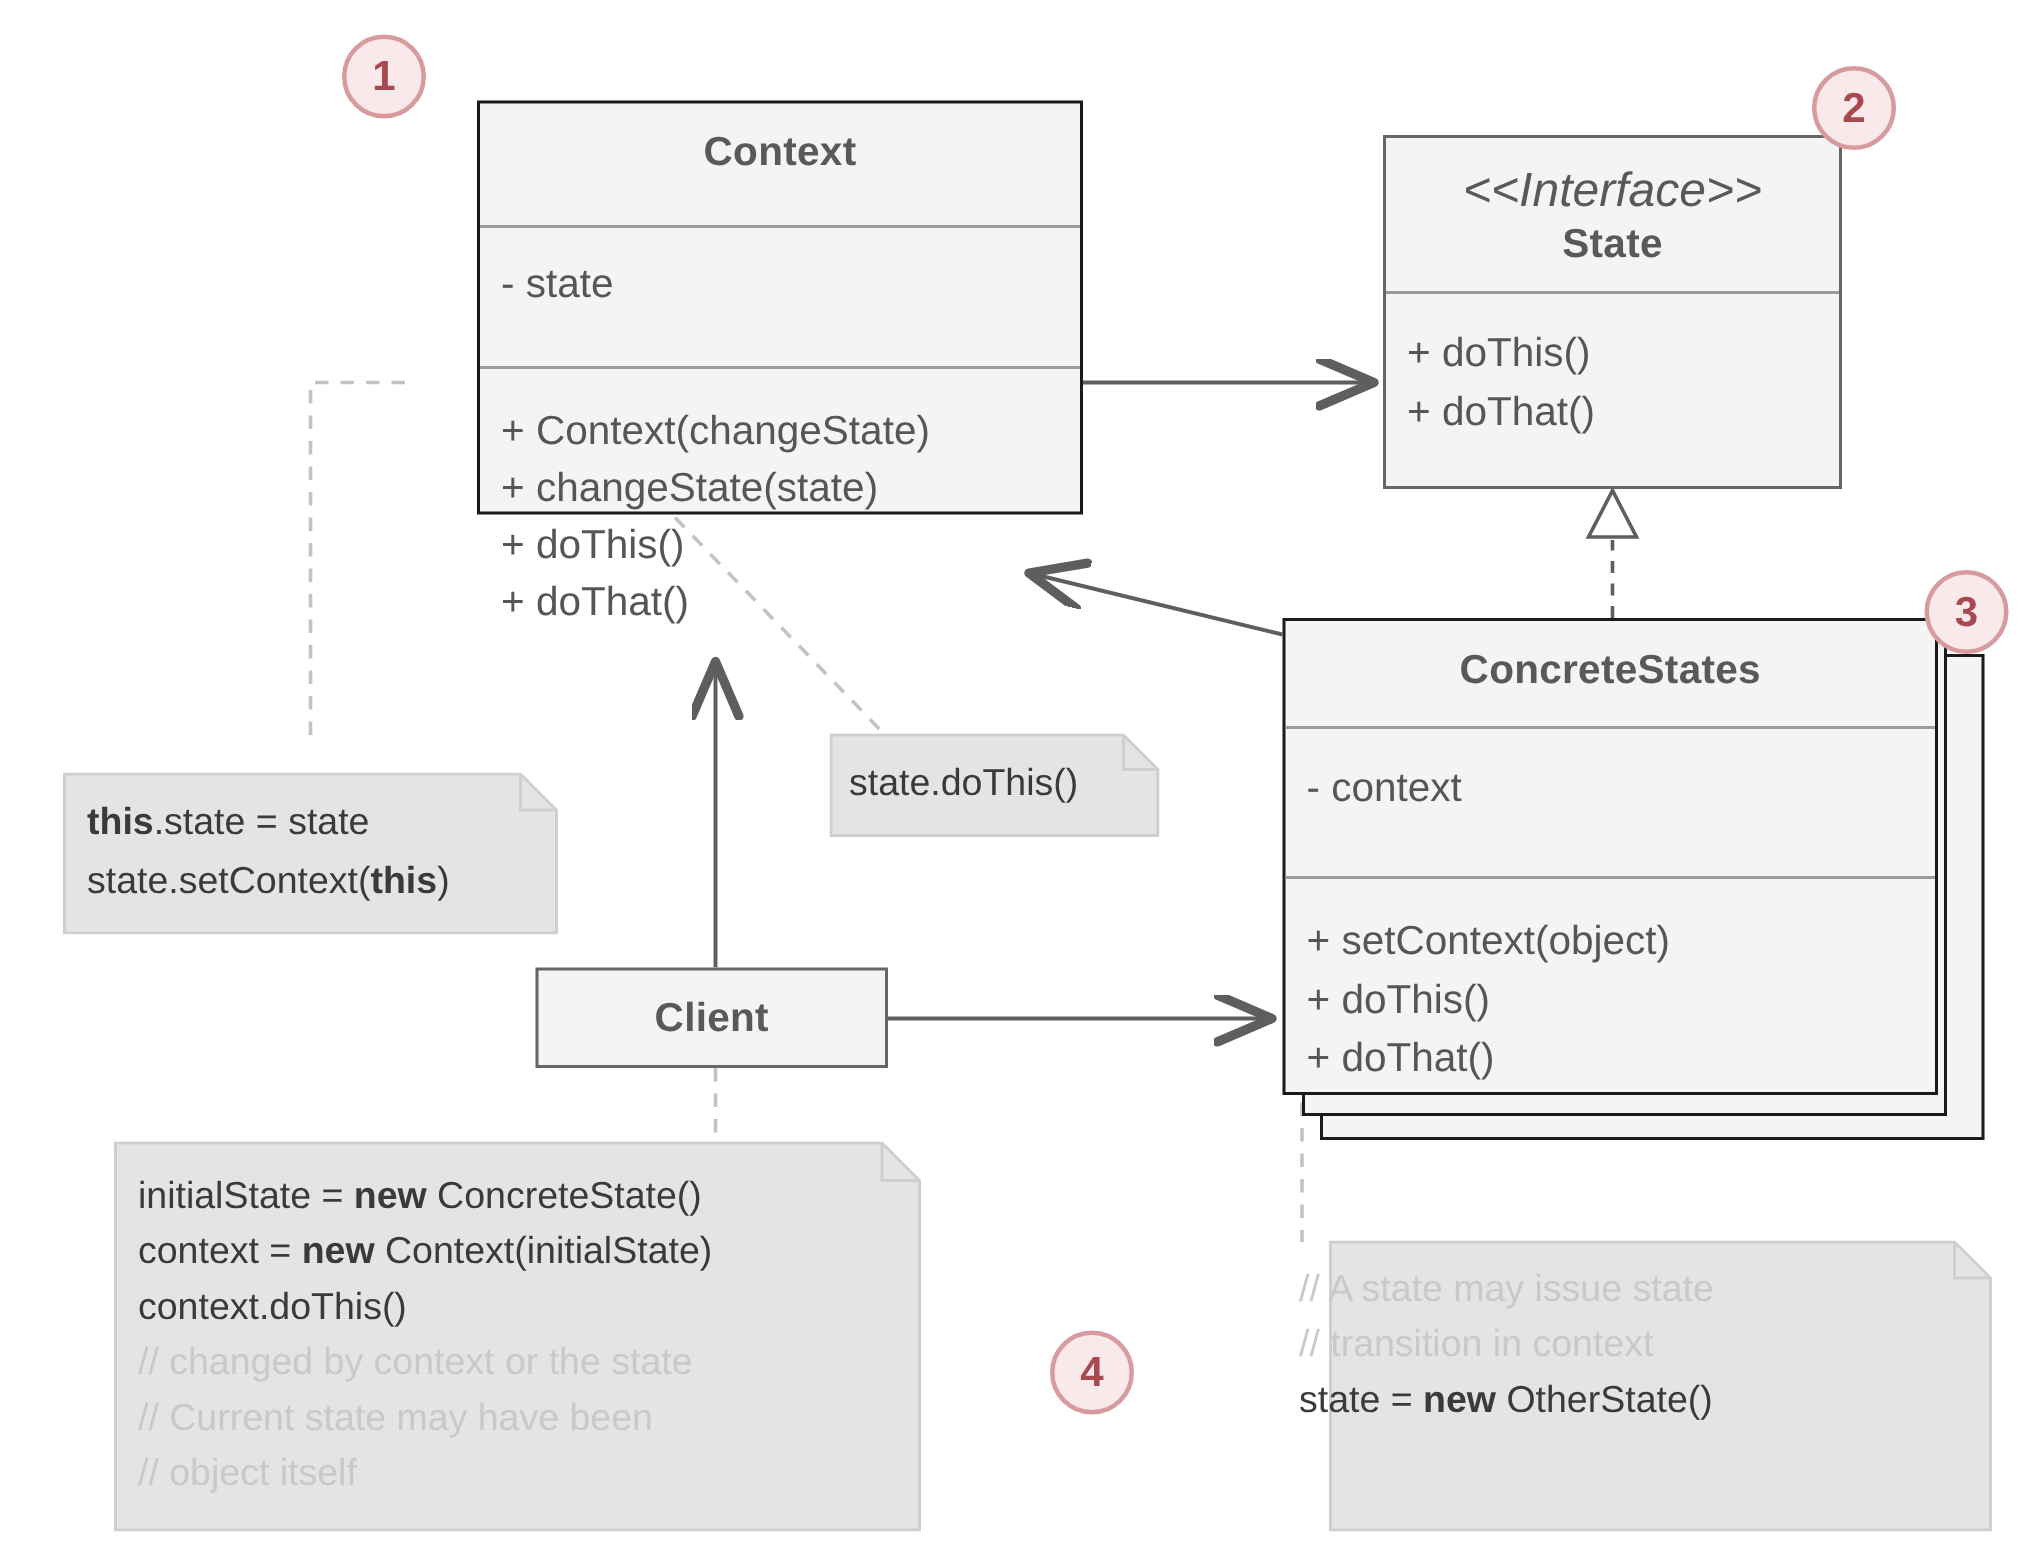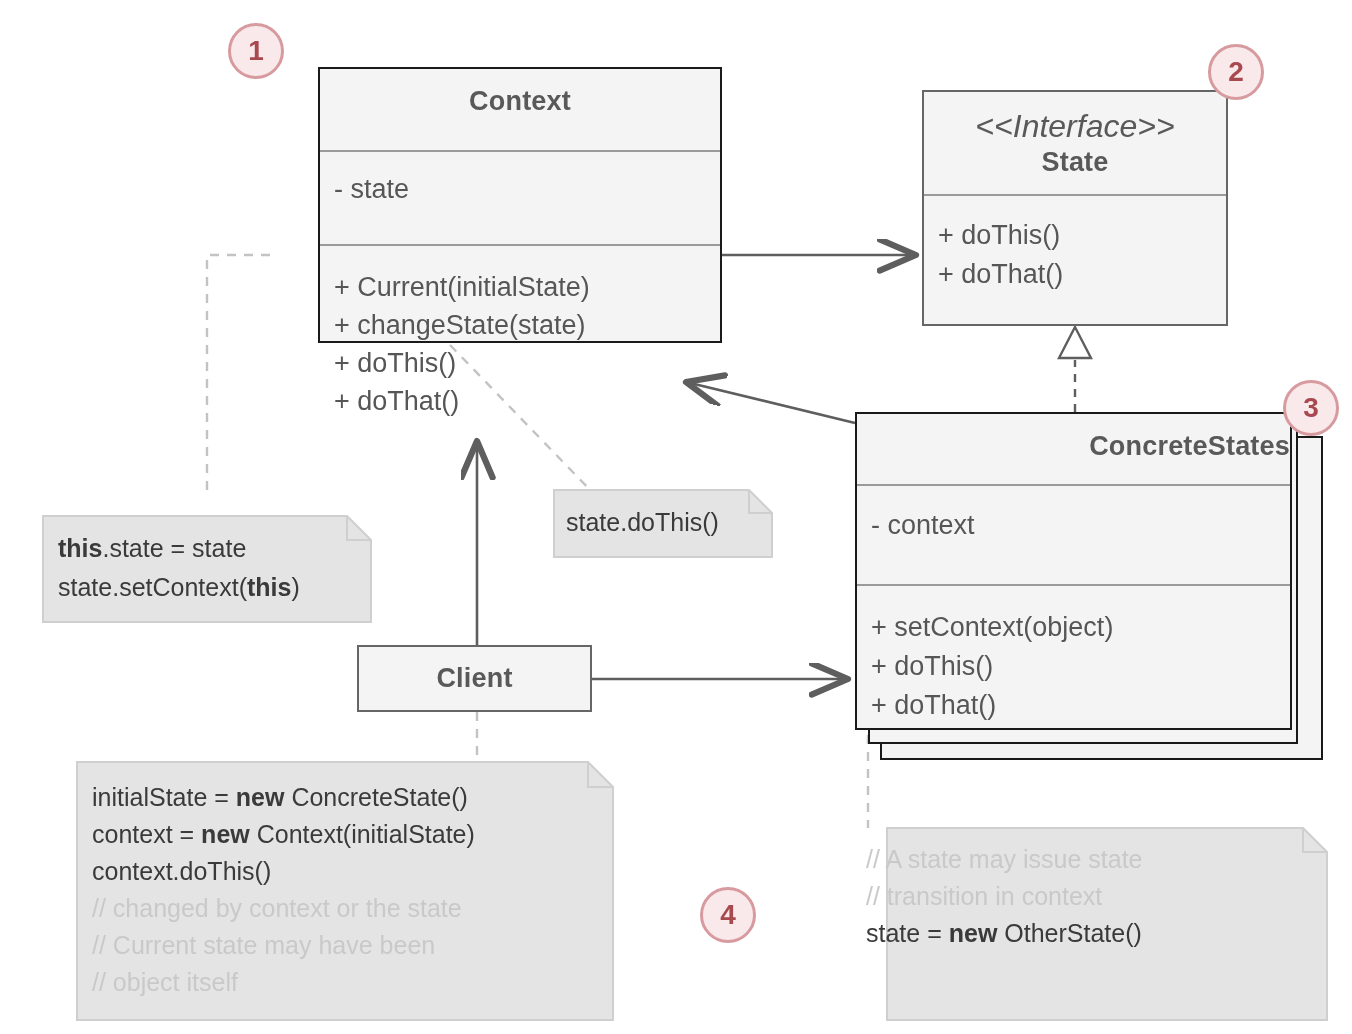--- a/index.html
+++ b/index.html
@@ -142,39 +142,39 @@
   <div class="uml-box" style="left:868px; top:426px; width:430px; height:318px; background:#f4f4f4;"></div>
 
   <div class="uml-box" style="left:274px; top:67px; width:404px; height:276px;margin-left:44px;">
     <div class="uml-head" style="font-size:27px; padding-top:17px; height:51px;">Context</div>
     <div class="uml-divider" style="margin-top:13px;"></div>
     <div class="uml-sec" style="font-size:27px; padding:22px 0 0 14px; height:70px;">
       <div>- state</div>
     </div>
     <div class="uml-divider"></div>
     <div class="uml-sec" style="font-size:27px; padding:22px 0 0 14px; line-height:38px;">
-      <div>+ Current(initialState)</div>
+      <div>+ Context(changeState)</div>
       <div>+ changeState(state)</div>
       <div>+ doThis()</div>
       <div>+ doThat()</div>
     </div>
   </div>
 
   <div class="uml-box soft" style="left:922px; top:90px; width:306px; height:236px;">
     <div class="uml-stereo" style="font-size:32px; padding-top:16px;">&lt;&lt;Interface&gt;&gt;</div>
     <div class="uml-head" style="font-size:27px; padding-top:2px;">State</div>
     <div class="uml-divider" style="margin-top:16px;"></div>
     <div class="uml-sec" style="font-size:27px; padding:20px 0 0 14px; line-height:39px;">
       <div>+ doThis()</div>
       <div>+ doThat()</div>
     </div>
   </div>
 
   <div class="uml-box" style="left:855px; top:412px; width:437px; height:318px;">
-    <div class="uml-head" style="font-size:27px; padding-top:17px; height:48px;text-align:right;">ConcreteStates</div>
+    <div class="uml-head" style="font-size:27px; padding-top:17px; height:48px;">ConcreteStates</div>
     <div class="uml-divider" style="margin-top:5px;"></div>
     <div class="uml-sec" style="font-size:27px; padding:24px 0 0 14px; height:74px;">
       <div>- context</div>
     </div>
     <div class="uml-divider"></div>
     <div class="uml-sec" style="font-size:27px; padding:22px 0 0 14px; line-height:39px;">
       <div>+ setContext(object)</div>
       <div>+ doThis()</div>
       <div>+ doThat()</div>
     </div>

